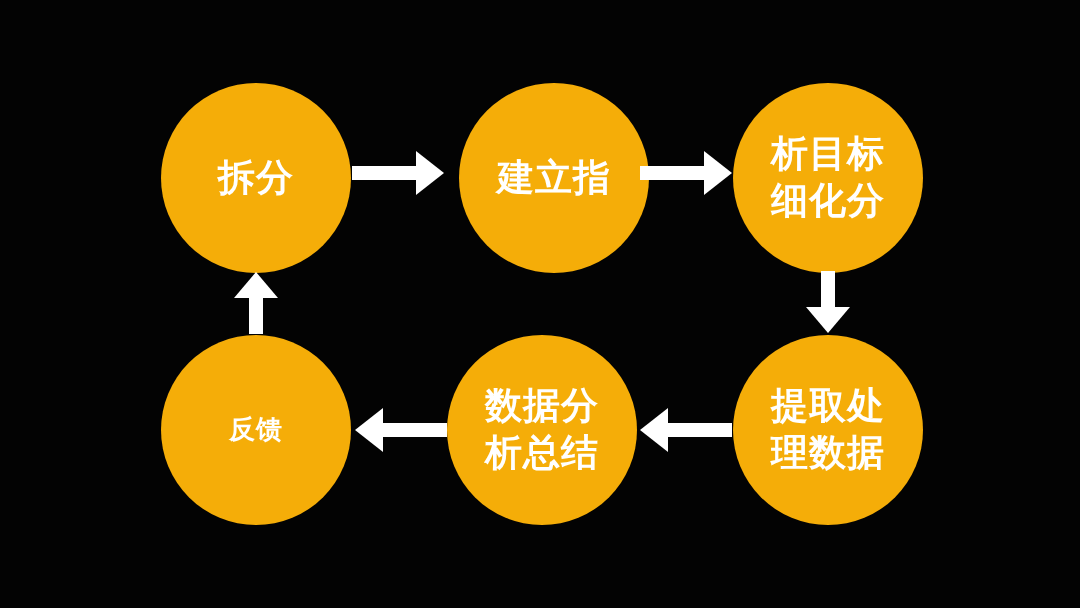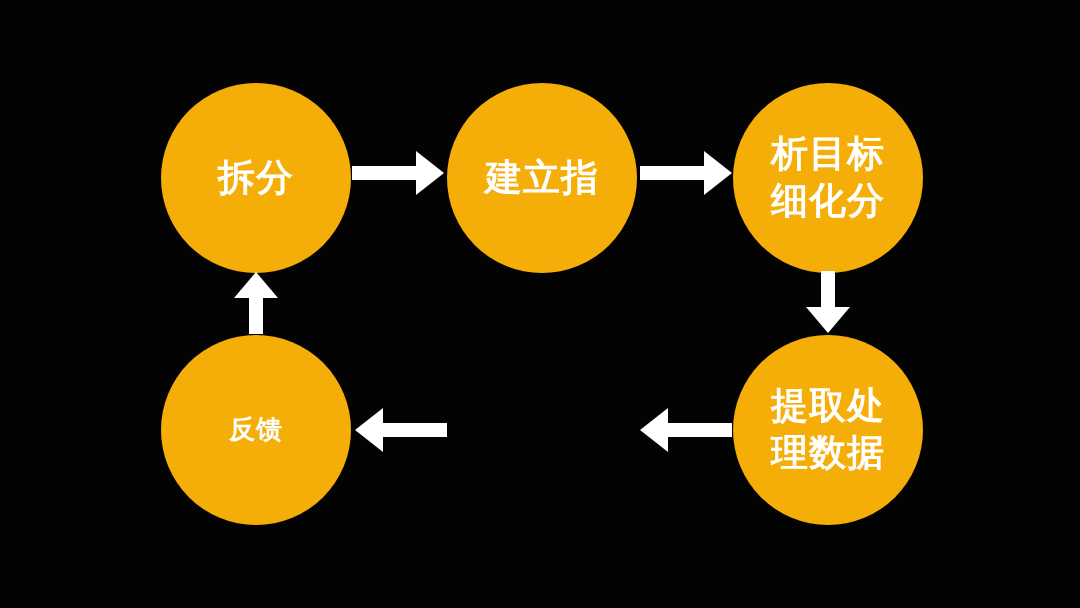--- a/index.html
+++ b/index.html
@@ -28,21 +28,21 @@
     text-align: left;
     color: #FFFFFF;
     font-weight: bold;
     font-size: 37px;
     line-height: 1.27;
     letter-spacing: 1px;
   }
   .circle.small-text { font-size: 26px; line-height: 1.22; }
 
   .c1 { left: 161px; top: 83px; }
-  .c2 { left: 447px; top: 83px; }
+  .c2 { left: 459px; top: 83px; }
   .c3 { left: 733px; top: 83px; }
   .c4 { left: 733px; top: 335px; }
   .c5 { left: 447px; top: 335px; }
   .c6 { left: 161px; top: 335px; }
 
   .arrow { position: absolute; }
   .arrow .shaft { position: absolute; background: #FFFFFF; }
   .arrow .head { position: absolute; width: 0; height: 0; }
 
   
@@ -104,20 +104,24 @@
   <div class="circle c3">
     <span>析目标</span>
     <span>细化分</span>
   </div>
 
   <div class="circle c4">
     <span>提取处</span>
     <span>理数据</span>
   </div>
 
+  <div class="circle c5">
+    <span>数据分</span>
+    <span>析总结</span>
+  </div>
 
   <div class="circle c6 small-text">
     <span>反馈</span>
   </div>
 
   <div class="arrow arrow-h arrow-right a1">
     <div class="shaft"></div>
     <div class="head"></div>
   </div>
 

